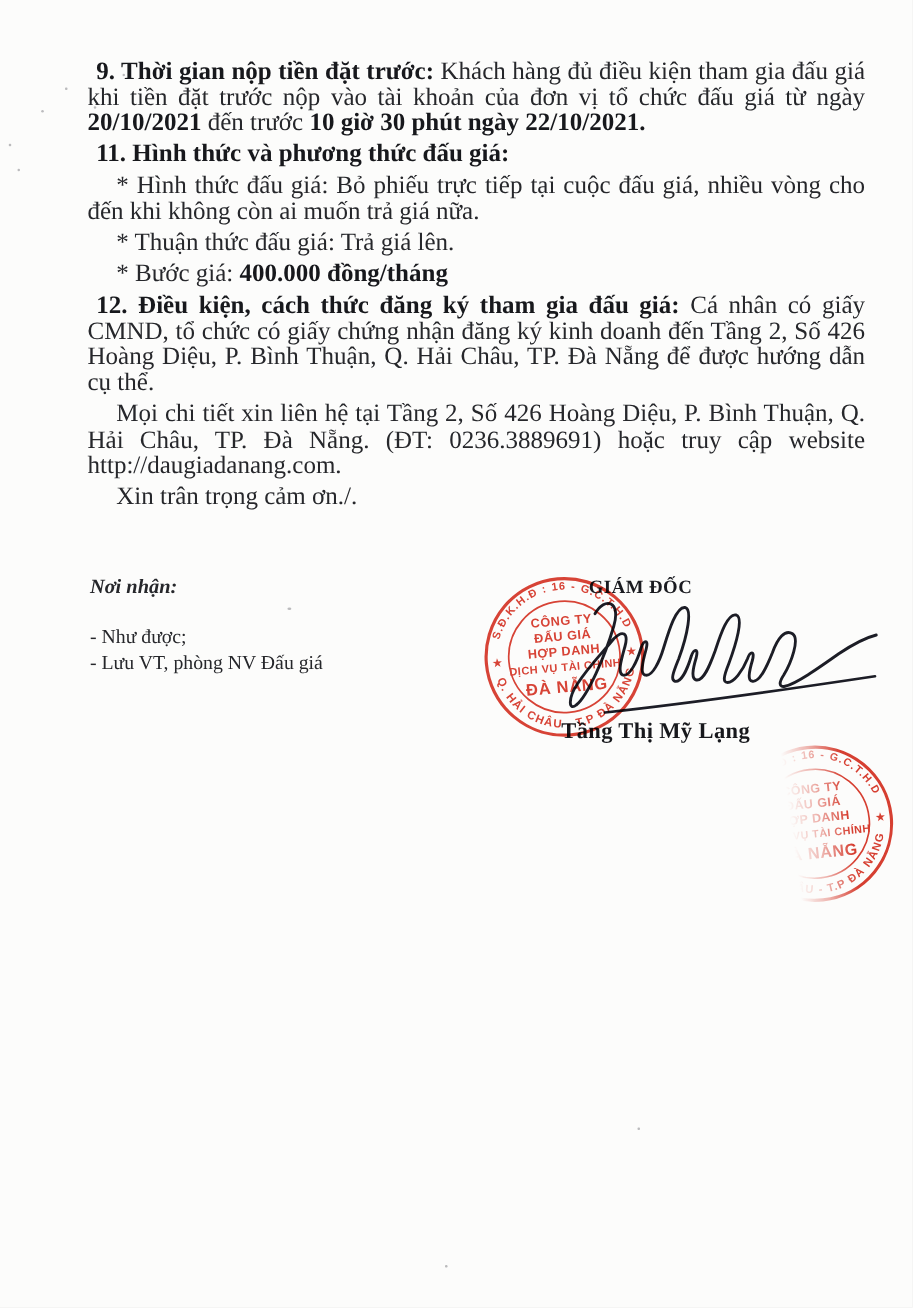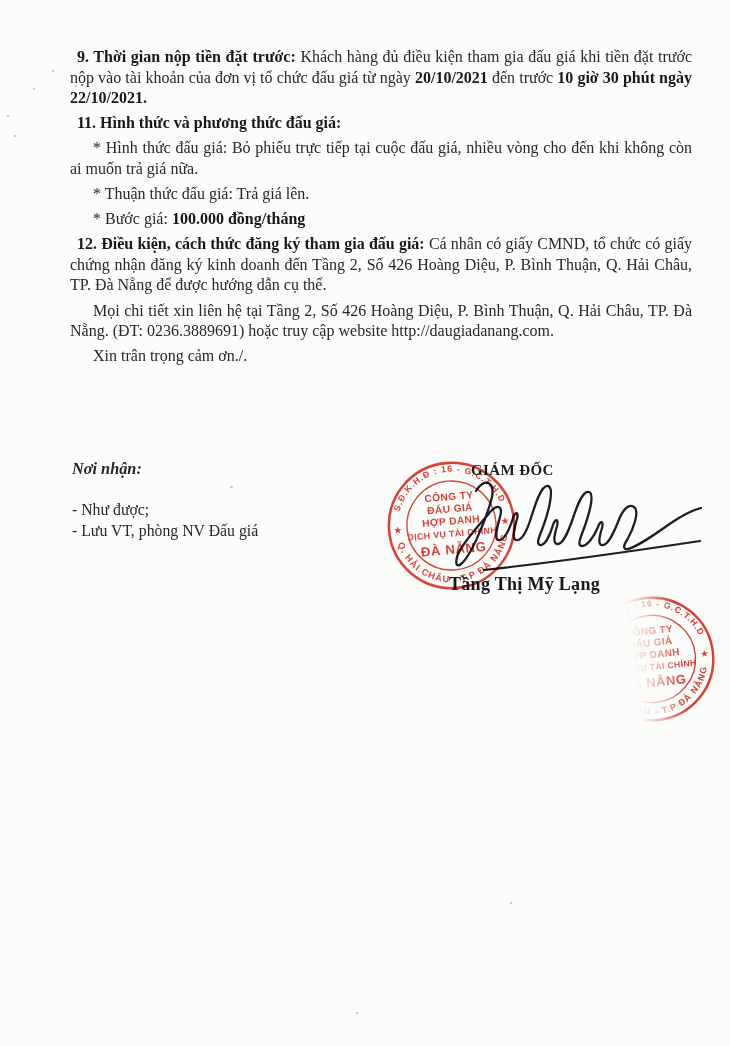--- a/index.html
+++ b/index.html
@@ -4,21 +4,21 @@
 <style>
   html,body{margin:0;padding:0;}
   body{width:730px;height:1046px;overflow:hidden;background:#e8e8e8;}
   .page{
     position:relative;width:730px;height:1046px;background:#fcfcfb;overflow:hidden;
     font-family:"Liberation Serif","DejaVu Serif",serif;color:#26272b;
   }
   
   .doc-body{
     position:absolute;left:70px;top:47px;width:622px;
-    font-size:16px;line-height:20.6px;text-align:justify;
+    font-size:20px;line-height:20.6px;text-align:justify;
   }
   .para{margin:4.5px 0 0 0;}
   .para:first-child{margin-top:0;}
   .para.num{text-indent:7px;}
   .para.bullet{text-indent:23px;}
   .b{font-weight:bold;color:#17181c;}
   
   .recipients{position:absolute;left:72px;top:458px;font-size:15.8px;line-height:21px;}
   .recip-head{font-weight:bold;font-style:italic;font-size:16.3px;margin-bottom:20px;}
   .director-title{
@@ -52,21 +52,21 @@
 </head>
 <body>
 
 <div class="page">
 
   <div class="doc-body">
     <p class="para num"><span class="b">9. Thời gian nộp tiền đặt trước: </span><span>Khách hàng đủ điều kiện tham gia đấu giá khi tiền đặt trước nộp vào tài khoản của đơn vị tổ chức đấu giá từ ngày </span><span class="b">20/10/2021</span><span> đến trước </span><span class="b">10 giờ 30 phút ngày 22/10/2021.</span></p>
     <p class="para num"><span class="b">11. Hình thức và phương thức đấu giá:</span></p>
     <p class="para bullet"><span>* Hình thức đấu giá: Bỏ phiếu trực tiếp tại cuộc đấu giá, nhiều vòng cho đến khi không còn ai muốn trả giá nữa.</span></p>
     <p class="para bullet"><span>* Thuận thức đấu giá: Trả giá lên.</span></p>
-    <p class="para bullet"><span>* Bước giá: </span><span class="b">100.000 đồng/tháng</span></p>
+    <p class="para bullet"><span>* Bước giá: </span><span class="b">400.000 đồng/tháng</span></p>
     <p class="para num"><span class="b">12. Điều kiện, cách thức đăng ký tham gia đấu giá: </span><span>Cá nhân có giấy CMND, tổ chức có giấy chứng nhận đăng ký kinh doanh đến Tầng 2, Số 426 Hoàng Diệu, P. Bình Thuận, Q. Hải Châu, TP. Đà Nẵng để được hướng dẫn cụ thể.</span></p>
     <p class="para bullet"><span>Mọi chi tiết xin liên hệ tại Tầng 2, Số 426 Hoàng Diệu, P. Bình Thuận, Q. Hải Châu, TP. Đà Nẵng. (ĐT: 0236.3889691) hoặc truy cập website http://daugiadanang.com.</span></p>
     <p class="para bullet"><span>Xin trân trọng cảm ơn./.</span></p>
   </div>
 
   <div class="recipients">
     <div class="recip-head">Nơi nhận:</div>
     <div>- Như được;</div>
     <div>- Lưu VT, phòng NV Đấu giá</div>
   </div>

